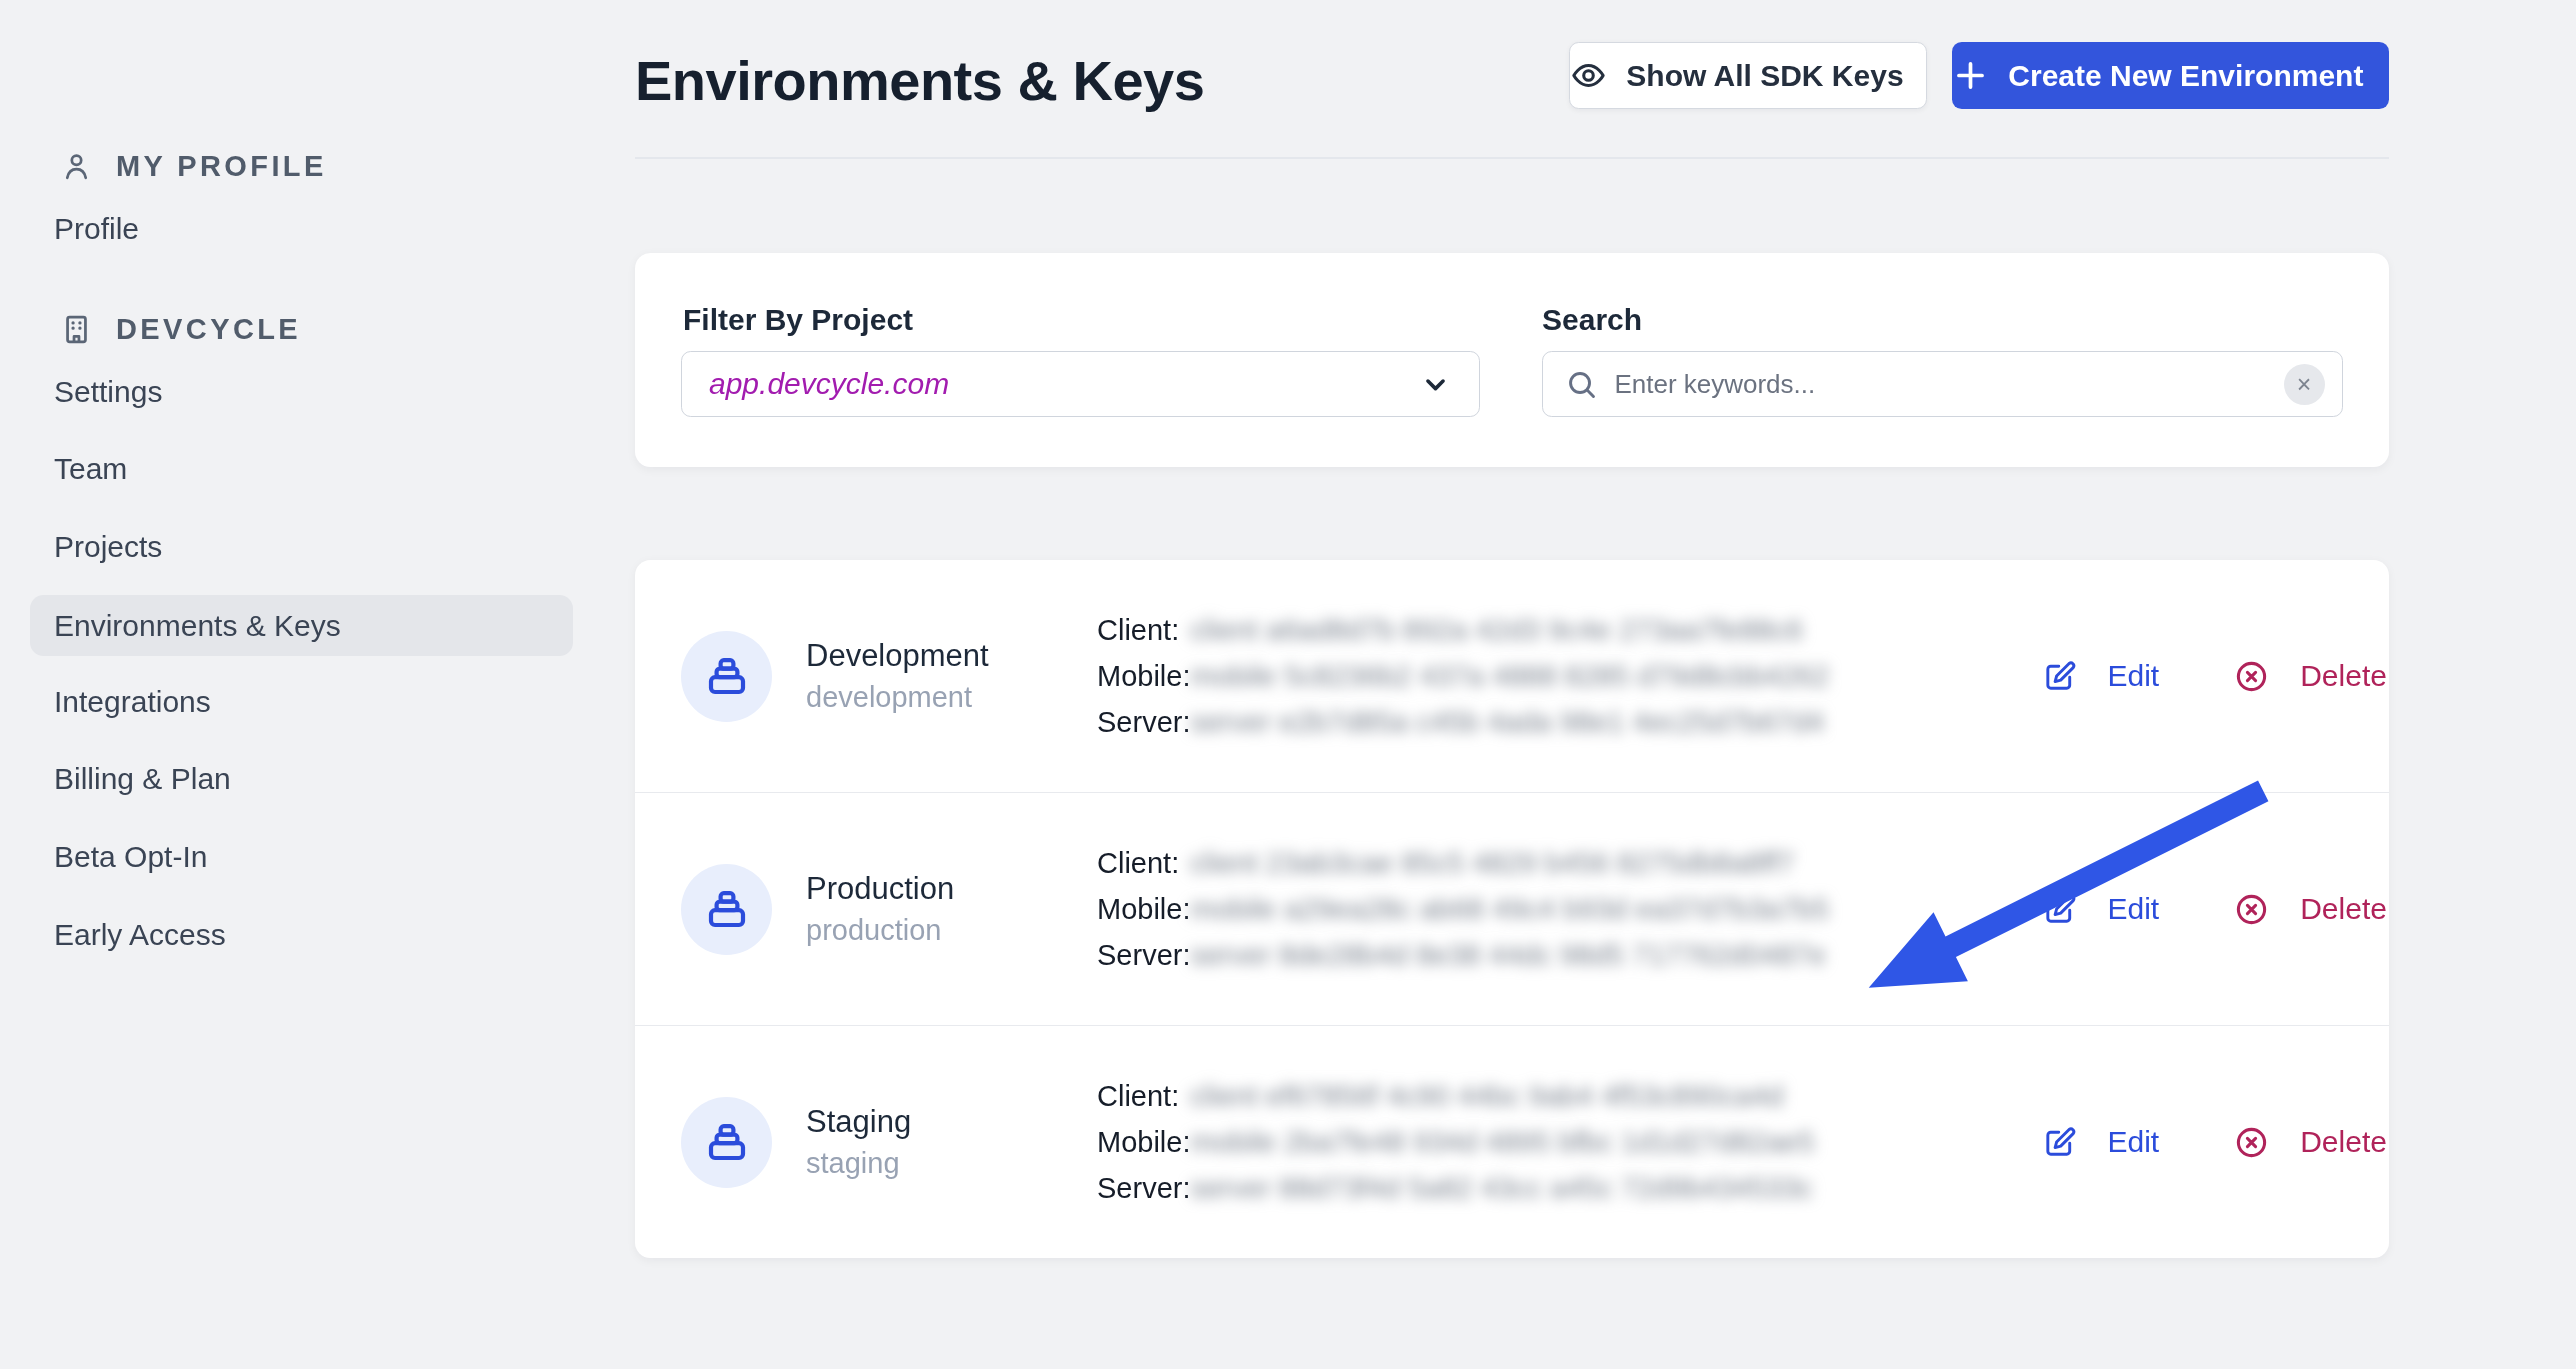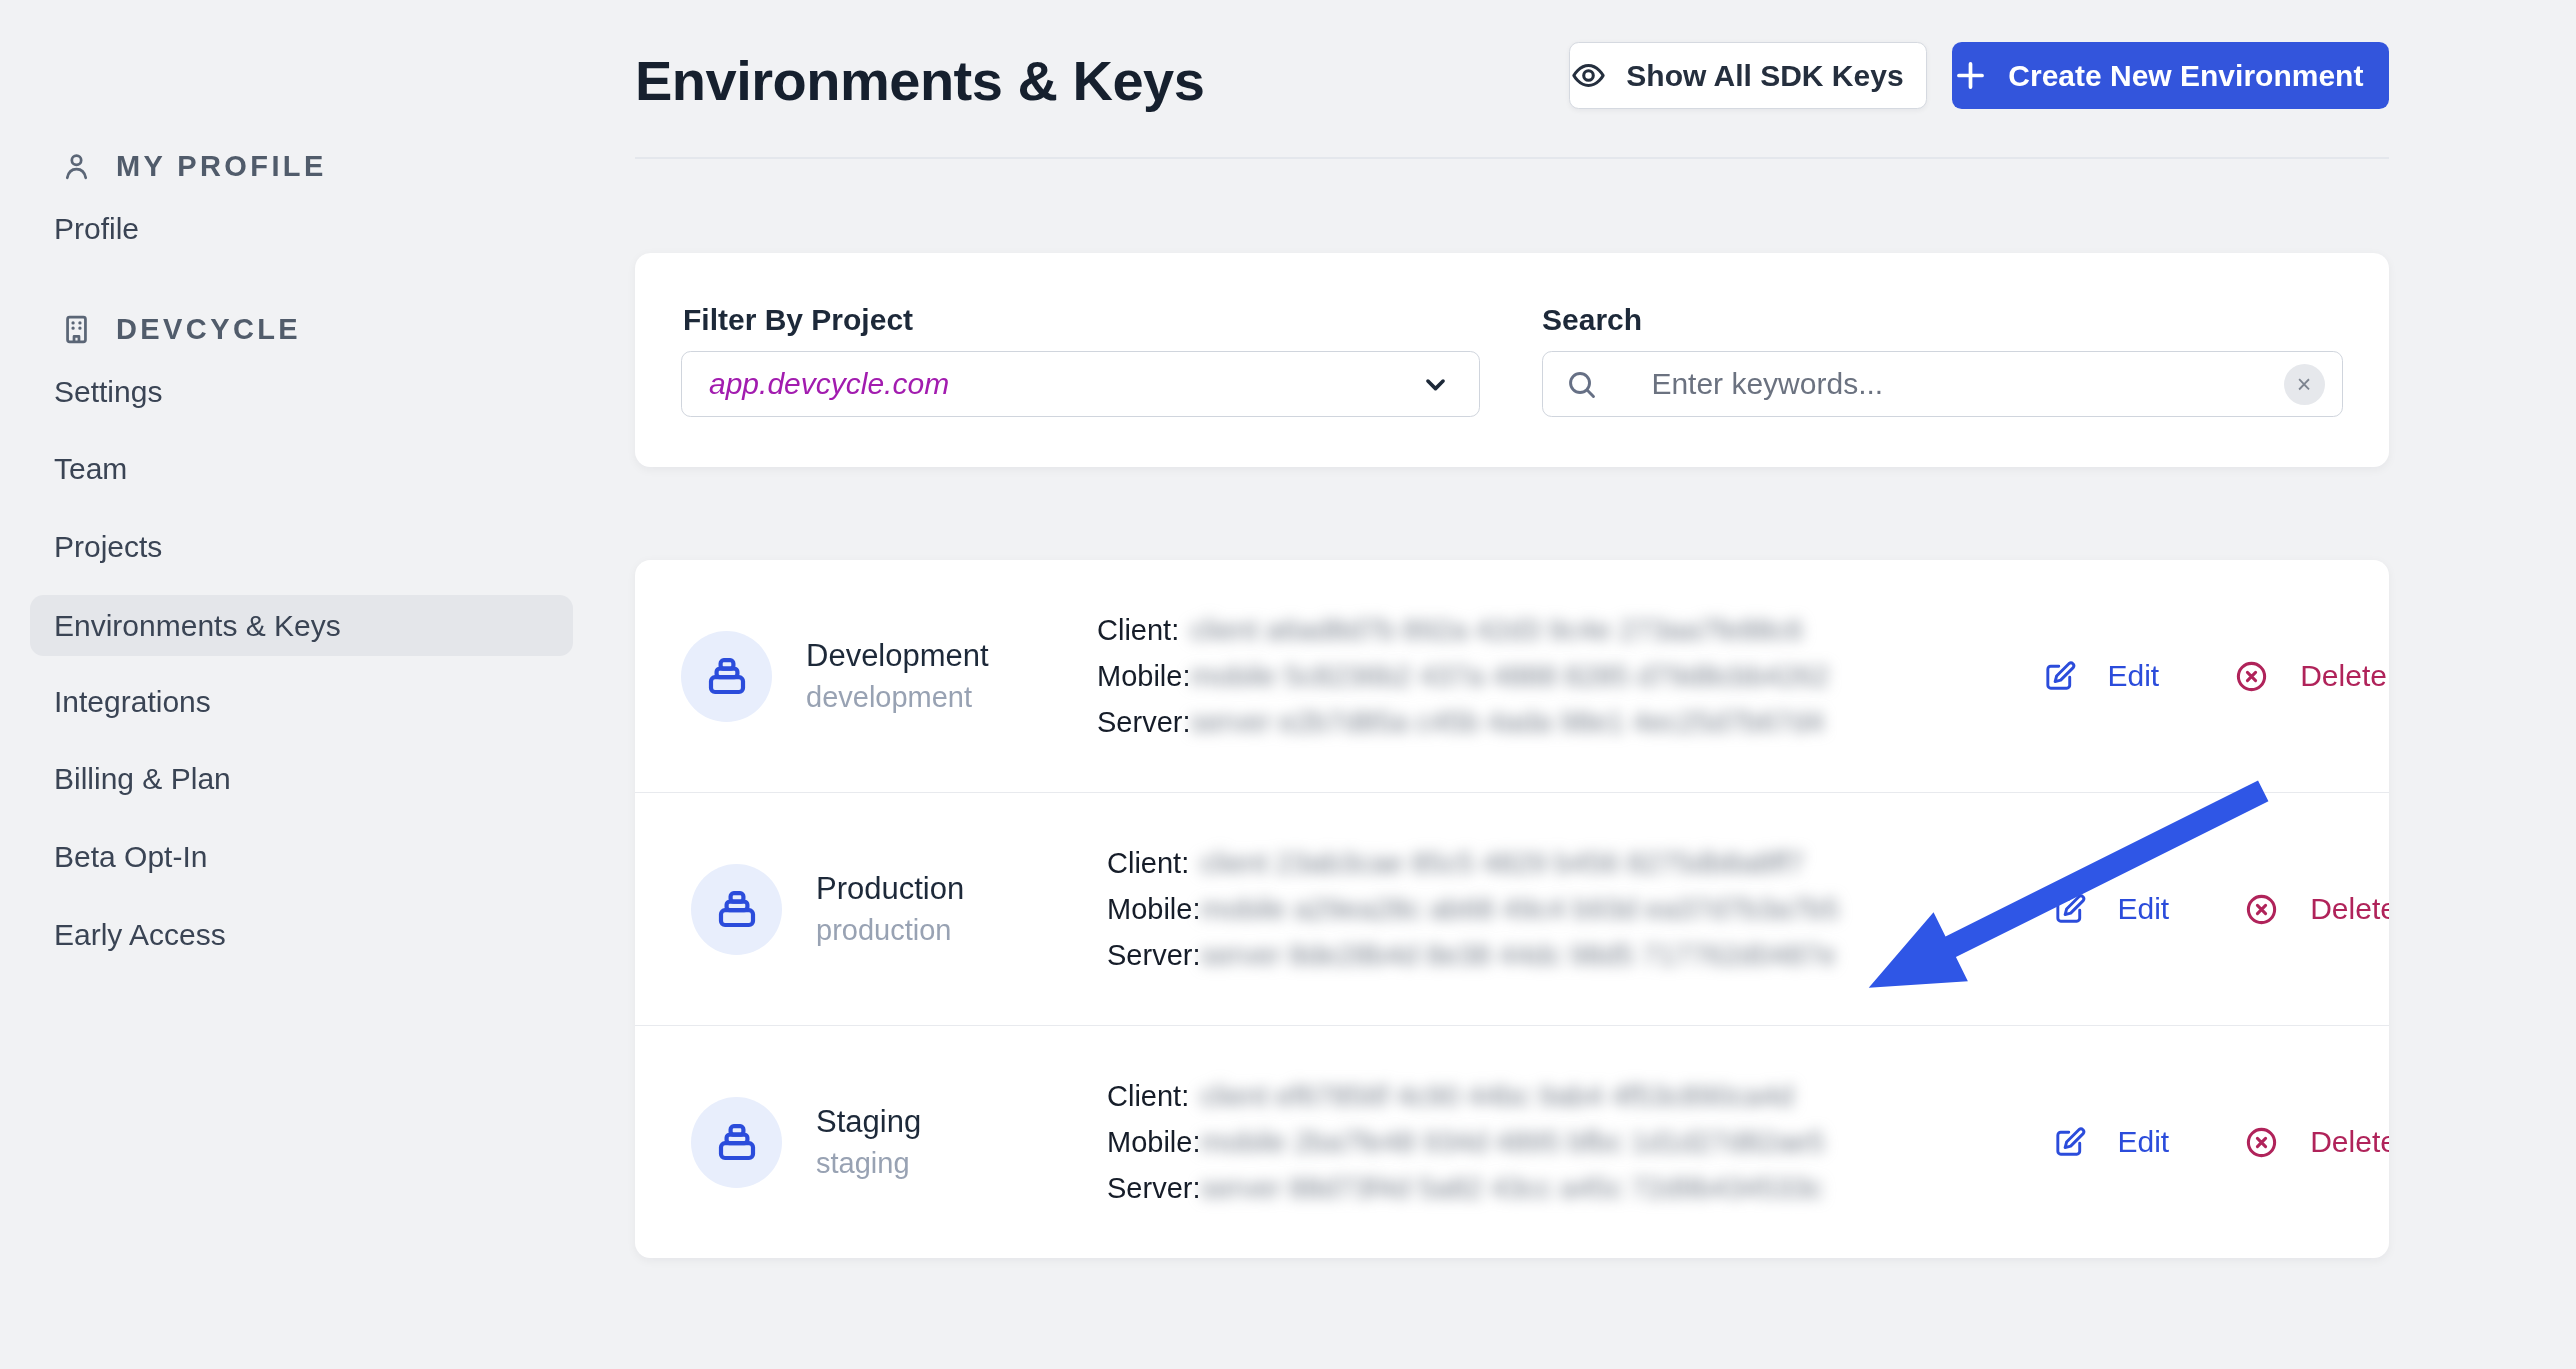--- a/index.html
+++ b/index.html
@@ -76,41 +76,41 @@
     border: 1.9px solid #d0d5dd; border-radius: 9.7px; background: #fff;
     display: flex; align-items: center; padding: 0 27px; cursor: pointer;
   }
   .select-value { font-size: 30px; color: #a21caf; flex: 1; font-style: italic; }
   .search-box {
     position: absolute; left: 907px; top: 98px; width: 801px; height: 66px;
     border: 1.9px solid #d0d5dd; border-radius: 9.7px; background: #fff;
     display: flex; align-items: center; padding: 0 17.4px 0 21px; gap: 15.4px;
   }
   .search-box input {
-    flex: 1; border: none; outline: none; font-size: 30px;
-    font-family: "Liberation Sans", sans-serif; color: #0369a1; background: transparent; margin-left: 37px;
+    flex: 1; border: none; outline: none; font-size: 26px;
+    font-family: "Liberation Sans", sans-serif; color: #0369a1; background: transparent;
   }
   .search-box input::placeholder { color: #6b7280; }
   .clear-chip {
     width: 41px; height: 41px; border-radius: 50%; background: #e6e8ec;
     display: flex; align-items: center; justify-content: center; cursor: pointer;
     font-size: 25px; color: #7d8490; flex: 0 0 auto;
   }
 
   
   .table-card { top: 560px; height: 698px; overflow: hidden; display: flex; flex-direction: column; }
   .t-head {
     height: 83px; background: #f7f8fa; border-bottom: 1.9px solid #e8eaee;
     display: flex; align-items: center; padding-left: 48px; flex: 0 0 auto;
   }
   .th { font-size: 24px; font-weight: 700; letter-spacing: 2.1px; color: #667085; }
   .th-env { width: 414px; display: flex; align-items: center; gap: 13.5px; }
   .t-body { flex: 1; display: flex; flex-direction: column; }
   .t-row { flex: 1; display: flex; align-items: center; }
-  .t-row + .t-row { border-top: 1.9px solid #e8eaee; padding-left: 10px; }
+  .t-row + .t-row { border-top: 1.9px solid #e8eaee; }
   .cell-env { width: 462px; display: flex; align-items: center; padding-left: 46px; gap: 34px; flex: 0 0 auto; }
   .env-badge {
     width: 91px; height: 91px; border-radius: 50%; background: #e8eefc;
     display: flex; align-items: center; justify-content: center; flex: 0 0 auto;
   }
   .env-name  { font-size: 31px; font-weight: 500; color: #1d2939; }
   .env-key   { font-size: 29px; color: #98a2b3; margin-top: 6.8px; }
   .cell-sdk  { width: 930px; flex: 0 0 auto; }
   .sdk-line  { font-size: 29px; line-height: 46px; white-space: nowrap; color: #161d29; }
   .sdk-label { display: inline-block; min-width: 93px; }

